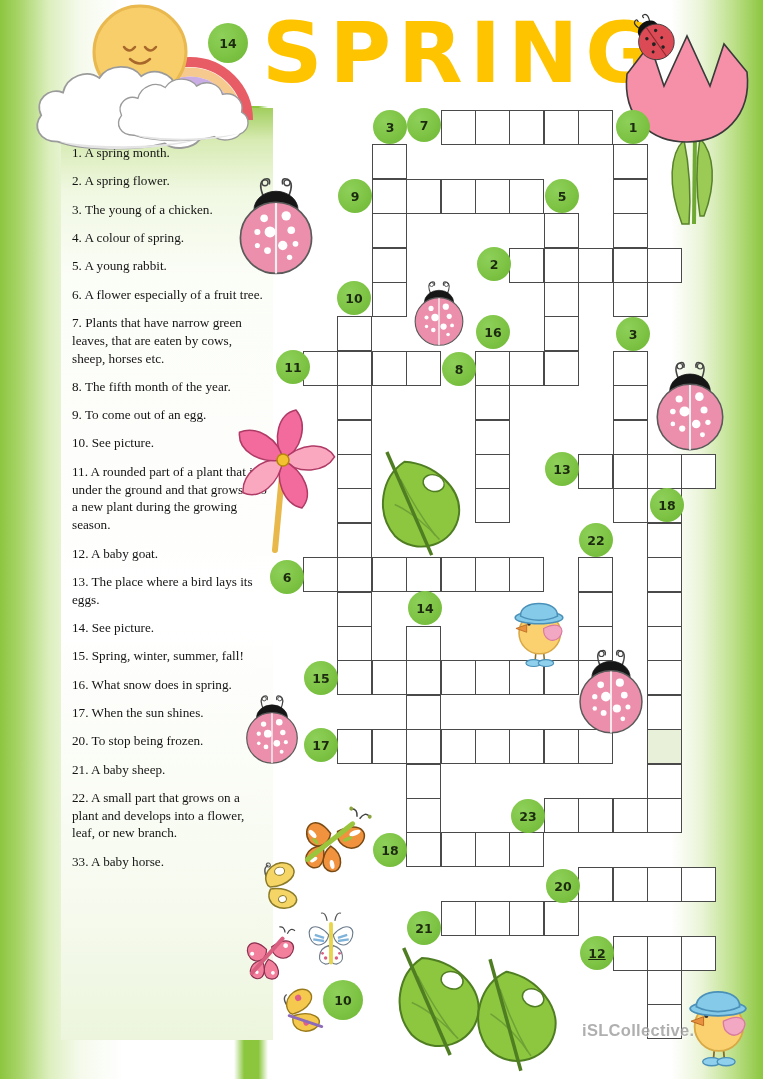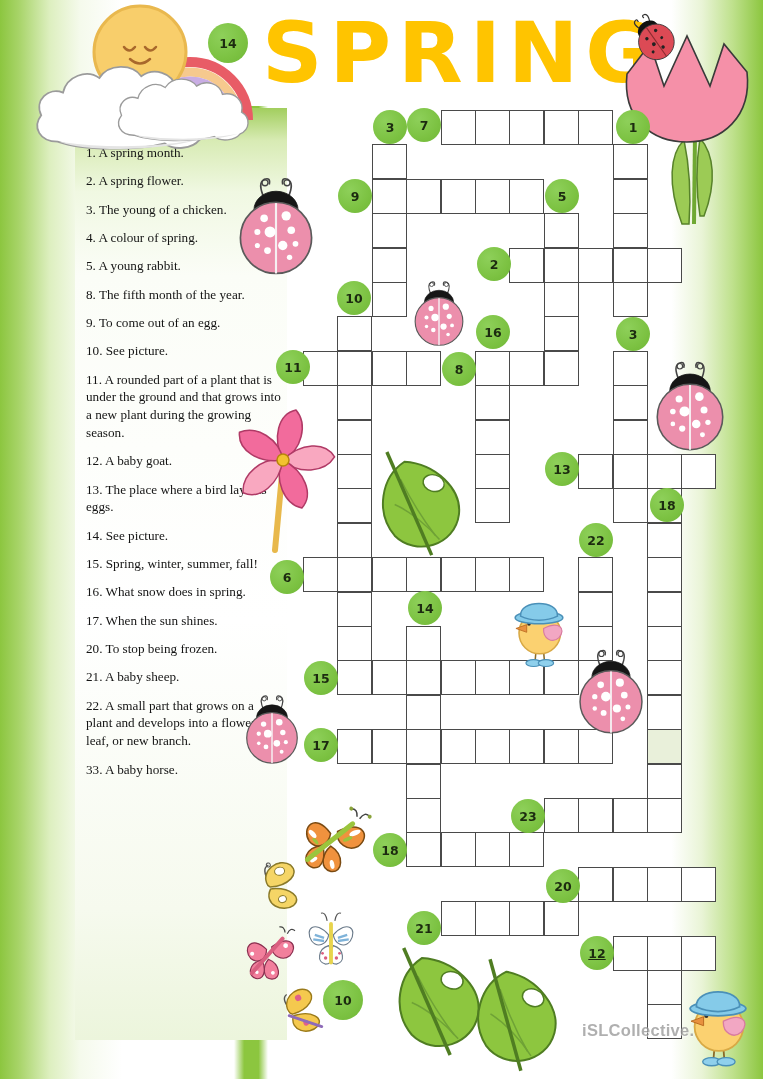--- a/index.html
+++ b/index.html
@@ -2,21 +2,21 @@
 <html><head>
 <meta charset="utf-8">
 <style>
   html,body{margin:0;padding:0;background:#fff;}
   #page{position:relative;width:763px;height:1079px;overflow:hidden;
     font-family:"Liberation Sans",sans-serif;
     background:linear-gradient(90deg,#8cc63f 0%,#a8d469 2.5%,#ddefbf 6.5%,#f5faec 10.5%,#ffffff 16%,#ffffff 88%,#e9f4d6 92%,#bfe18d 96%,#8cc63f 100%);}
   .deco{position:absolute;z-index:30;}
   #mid-strip{position:absolute;left:234px;top:106px;width:34px;height:973px;z-index:1;
     background:linear-gradient(90deg,rgba(140,198,63,0) 0%,#8cc63f 30%,#8cc63f 72%,rgba(140,198,63,0) 100%);}
-  #clue-panel{position:absolute;left:75px;top:108px;width:212px;height:932px;z-index:2;box-sizing:border-box;
+  #clue-panel{position:absolute;left:61px;top:108px;width:212px;height:932px;z-index:2;box-sizing:border-box;
     padding:36px 5px 0 11px;
     background:linear-gradient(180deg,#a2ce5e 0%,#d8ebb4 3.5%,#f0f8e2 9%,#fbfdf7 18%,#ffffff 55%,#f6faee 86%,#ecf5dc 100%);}
   .clue{font:13.2px/1.35 "Liberation Serif",serif;color:#141414;margin:0 0 10.5px 0;}
   #page-title{position:absolute;left:262px;top:4px;z-index:3;font:bold 84px "DejaVu Sans",sans-serif;
     color:#ffc400;letter-spacing:7px;white-space:nowrap;}
   .cell{position:absolute;z-index:10;background:#fff;border:1.6px solid #4a4a4a;box-sizing:border-box;}
   .cell.shaded{background:#e9f0da;}
   .num-circle{position:absolute;z-index:50;border-radius:50%;
     background:radial-gradient(circle at 35% 32%,#8ed05a 0%,#7cc242 60%,#6fb636 100%);
     display:flex;align-items:center;justify-content:center;
@@ -122,20 +122,22 @@
       <circle cx="56" cy="92" r="4" fill="#222"></circle>
   </svg>
 
   <div id="clue-panel">
     <div id="clue-list">
         <p class="clue">1. A spring month.</p>
         <p class="clue">2. A spring flower.</p>
         <p class="clue">3. The young of a chicken.</p>
         <p class="clue">4. A colour of spring.</p>
         <p class="clue">5. A young rabbit.</p>
+        <p class="clue">6. A flower especially of a fruit tree.</p>
+        <p class="clue">7. Plants that have narrow green leaves, that are eaten by cows, sheep, horses etc.</p>
         <p class="clue">8. The fifth month of the year.</p>
         <p class="clue">9. To come out of an egg.</p>
         <p class="clue">10. See picture.</p>
         <p class="clue">11. A rounded part of a plant that is under the ground and that grows into a new plant during the growing season.</p>
         <p class="clue">12. A baby goat.</p>
         <p class="clue">13. The place where a bird lays its eggs.</p>
         <p class="clue">14. See picture.</p>
         <p class="clue">15. Spring, winter, summer, fall!</p>
         <p class="clue">16. What snow does in spring.</p>
         <p class="clue">17. When the sun shines.</p>

